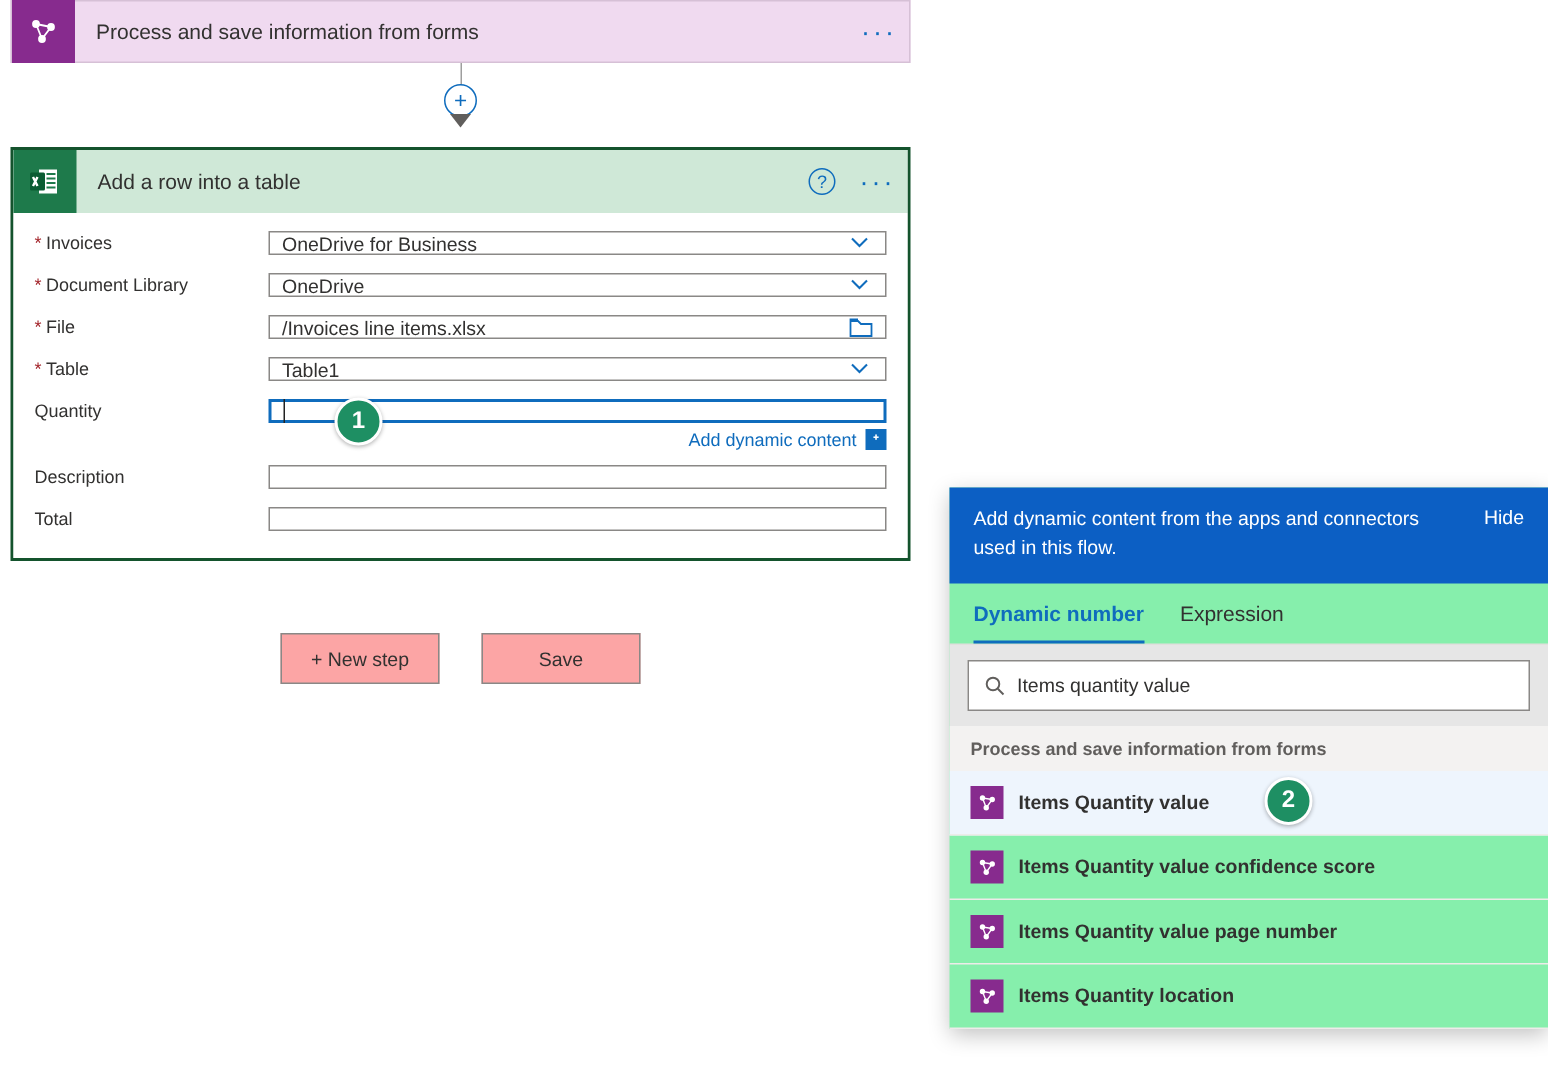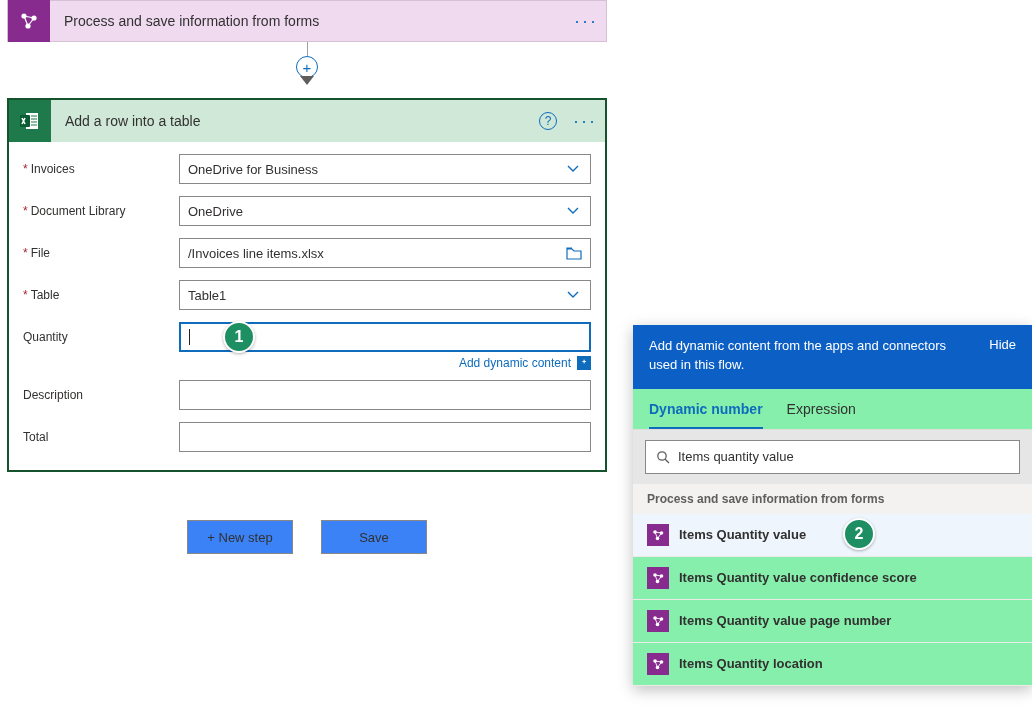--- a/index.html
+++ b/index.html
@@ -79,21 +79,21 @@
   }
 
   .action-body { background:#fff; padding:12px 14px 14px 14px; }
   .form-row { display:flex; align-items:center; margin-bottom:12px; }
   .form-row:last-child { margin-bottom:4px; }
   .form-label {
     width:156px; font-size:12px; color:#323130; display:flex; align-items:center;
   }
   .form-label .req { color:#a4262c; margin-right:3px; }
   .form-input-wrap {
-    flex:1; height:30px; border:1px solid #8a8886; background:#fff;
+    flex:1; height:16px; border:1px solid #8a8886; background:#fff;
     display:flex; align-items:center; padding:0 8px; position:relative;gap:28px;
   }
   .form-input-wrap.active { border:2px solid #0f6cbd; }
   .form-input-text { flex:1; font-size:13px; color:#323130; }
   .cursor-bar { width:1px; height:16px; background:#222; }
   .chevron {
     width:18px; display:flex; align-items:center; justify-content:center;
     color:#0f6cbd; cursor:pointer;
   }
   .folder-icon { color:#0f6cbd; cursor:pointer; }
@@ -106,21 +106,21 @@
     width:14px; height:14px; background:#0f6cbd; color:#fff;
     display:flex; align-items:center; justify-content:center; margin-left:6px;
     font-size:11px; font-weight:bold;
   }
 
   
   .buttons-row {
     display:flex; justify-content:center; gap:28px; margin-top:48px;
   }
   .btn {
-    min-width:106px; height:34px; border:1px solid #8a8886; background:#3b82f6;
+    min-width:106px; height:34px; border:1px solid #8a8886; background:#fca5a5;
     display:flex; align-items:center; justify-content:center; font-size:13px;
     color:#323130; cursor:pointer;
   }
 
   
   .num-badge {
     position:absolute; width:32px; height:32px; border-radius:50%;
     background:#1e8f63; color:#fff; font-size:16px; font-weight:600;
     display:flex; align-items:center; justify-content:center;
     border:2px solid #fff; box-shadow:0 1px 3px rgba(0,0,0,.3);

